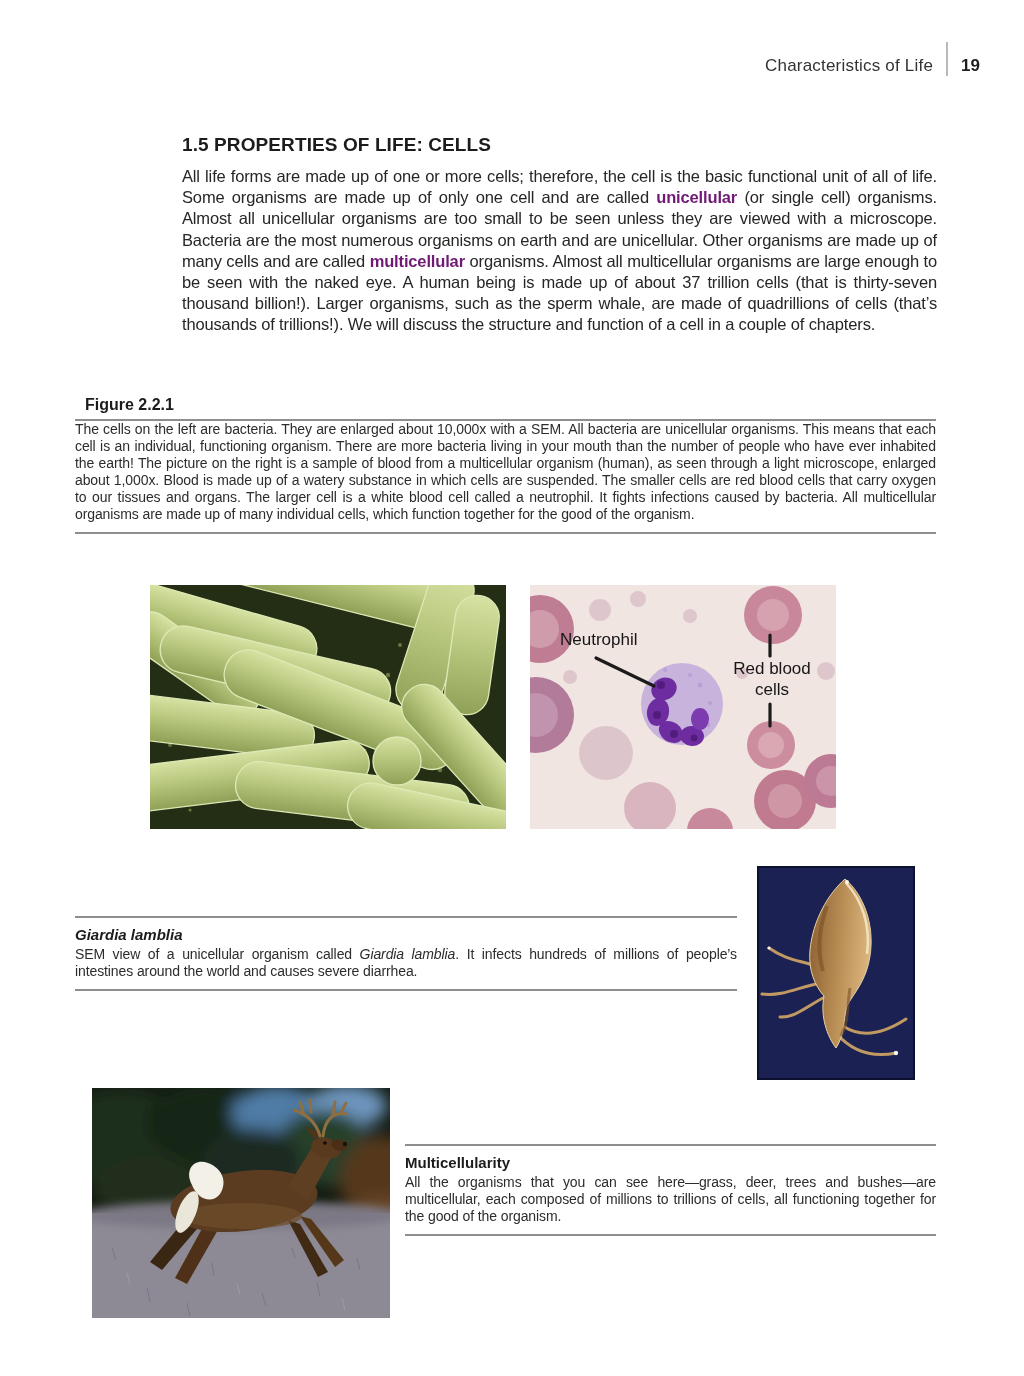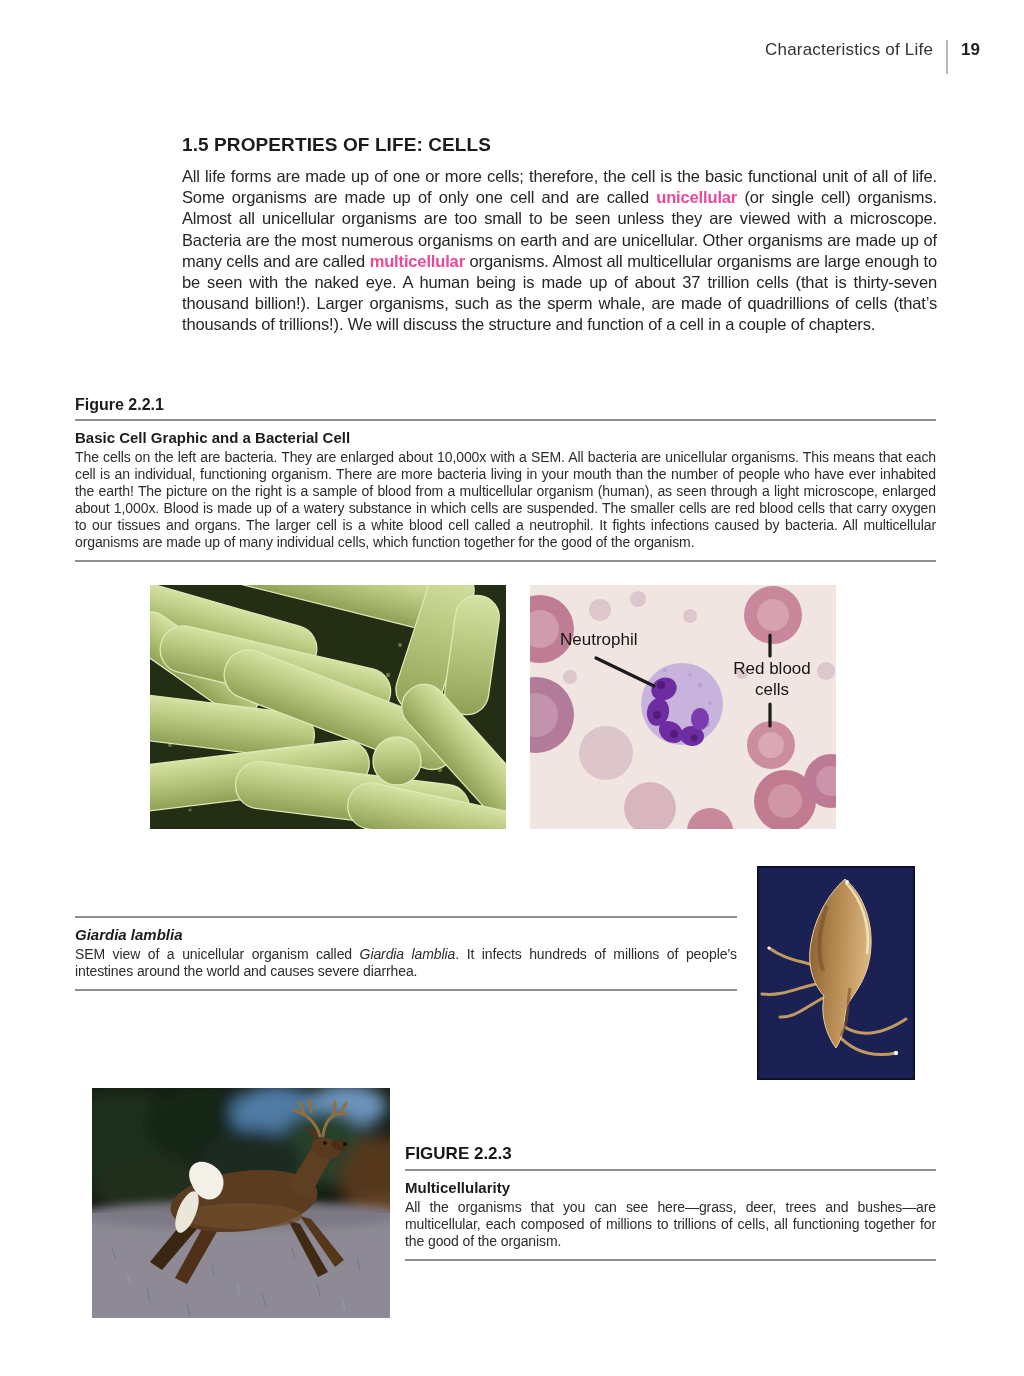--- a/index.html
+++ b/index.html
@@ -3,31 +3,31 @@
 <meta charset="utf-8">
 <style>
   html,body{margin:0;padding:0;background:#e8e8e8;}
   #page{
     position:relative;width:1024px;height:1376px;background:#ffffff;
     font-family:"Liberation Sans",sans-serif;color:#2a2a2a;overflow:hidden;
     margin:0 auto;
   }
   .abs{position:absolute;}
   
-  #header{top:40px;right:44px;display:flex;align-items:flex-start;gap:13px;height:36px;}
+  #header{top:40px;right:44px;display:flex;align-items:flex-end;gap:13px;height:36px;}
   #header .htitle{font-size:17px;color:#333;letter-spacing:.2px;}
   #header .hdivider{width:2px;height:34px;background:#b9b9b9;}
   #header .hpage{font-size:17px;font-weight:bold;color:#1e1e1e;}
   
   #section-heading{left:182px;top:134px;width:760px;font-size:19px;font-weight:bold;color:#1c1c1c;letter-spacing:.1px;}
   #section-paragraph{left:182px;top:166px;width:755px;font-size:16.5px;line-height:21.2px;text-align:justify;color:#262626;letter-spacing:-0.15px;}
-  #section-paragraph b{color:#ec4899;}
+  #section-paragraph b{color:#701a75;}
   
   .figblock{display:block;}
-  .fig-label{font-size:16px;font-weight:bold;color:#1c1c1c;margin:0 0 5px 0;}
+  .fig-label{font-size:16px;font-weight:bold;color:#1c1c1c;margin:0 0 5px 10px;}
   .rule{height:2px;background:#8e8e8e;}
   .fig-title{font-size:15px;font-weight:bold;color:#1c1c1c;margin:8px 0 3px 0;}
   .fig-caption{font-size:14px;line-height:17px;text-align:justify;color:#2c2c2c;margin:0 0 9px 0;letter-spacing:-0.1px;}
   #figure1-block{left:75px;top:396px;width:861px;}
   #figure2-block{left:75px;top:916px;width:662px;}
   #figure3-block{left:405px;top:1144px;width:531px;}
   #figure3-block .fig-label{font-size:17px;color:#161616;}
   #figure2-block .fig-title{font-style:italic;}
   
   .imgbox{overflow:hidden;}
@@ -51,21 +51,20 @@
     <span class="hpage">19</span>
   </div>
 
   <div id="section-heading" class="abs">1.5 PROPERTIES OF LIFE: CELLS</div>
 
   <div id="section-paragraph" class="abs"><span>All life forms are made up of one or more cells; therefore, the cell is the basic functional unit of all of life. Some organisms are made up of only one cell and are called </span><b>unicellular</b><span> (or single cell) organisms.  Almost all unicellular organisms are too small to be seen unless they are viewed with a microscope. Bacteria are the most numerous organisms on earth and are unicellular. Other organisms are made up of many cells and are called </span><b>multicellular</b><span> organisms. Almost all multicellular organisms are large enough to be seen with the naked eye. A human being is made up of about 37 trillion cells (that is thirty-seven thousand billion!). Larger organisms, such as the sperm whale, are made of quadrillions of cells (that’s thousands of trillions!). We will discuss the structure and function of a cell in a couple of chapters.</span></div>
 
   <div id="figure1-block" class="abs figblock">
     <div class="fig-label">Figure 2.2.1</div>
     <div class="rule"></div>
-    <div class="fig-title">Basic Cell Graphic and a Bacterial Cell</div>
     <div class="fig-caption">The cells on the left are bacteria. They are enlarged about 10,000x with a SEM. All bacteria are unicellular organisms. This means that each cell is an individual, functioning organism. There are more bacteria living in your mouth than the number of people who have ever inhabited the earth! The picture on the right is a sample of blood from a multicellular organism (human), as seen through a light microscope, enlarged about 1,000x. Blood is made up of a watery substance in which cells are suspended. The smaller cells are red blood cells that carry oxygen to our tissues and organs. The larger cell is a white blood cell called a neutrophil. It fights infections caused by bacteria. All multicellular organisms are made up of many individual cells, which function together for the good of the organism.</div>
     <div class="rule"></div>
   </div>
 
   <div id="bacteria-image" class="abs imgbox">
     <svg width="356" height="244" viewBox="0 0 356 244">
       <defs>
         <linearGradient id="rodg" x1="0" y1="0" x2="0" y2="1">
           <stop offset="0" stop-color="#d6e2a2"></stop>
           <stop offset="0.45" stop-color="#b8c77e"></stop>
@@ -275,20 +274,19 @@
           <path d="M241 26 L243 14"></path>
             <path d="M249 25 L254 15"></path>
         </g>
         <path d="M100 97 C92 82 102 70 116 75 C130 80 136 94 128 106 C120 116 106 112 100 97 Z" fill="#f3f0e7"></path>
         <ellipse cx="95" cy="124" rx="9" ry="22" fill="#eae6da" transform="rotate(22 95 124)"></ellipse>
       </g>
     </svg>
   </div>
 
   <div id="figure3-block" class="abs figblock">
-    <div class="fig-label">FIGURE 2.2.3</div>
     <div class="rule"></div>
     <div class="fig-title">Multicellularity</div>
     <div class="fig-caption">All the organisms that you can see here—grass, deer, trees and bushes—are multicellular, each composed of millions to trillions of cells, all functioning together for the good of the organism.</div>
     <div class="rule"></div>
   </div>
 
 </div>
 
 </body></html>

